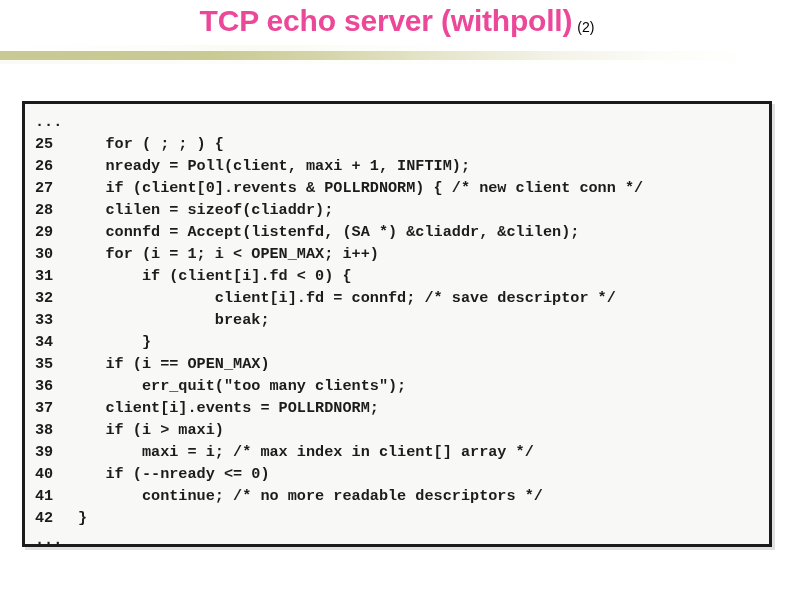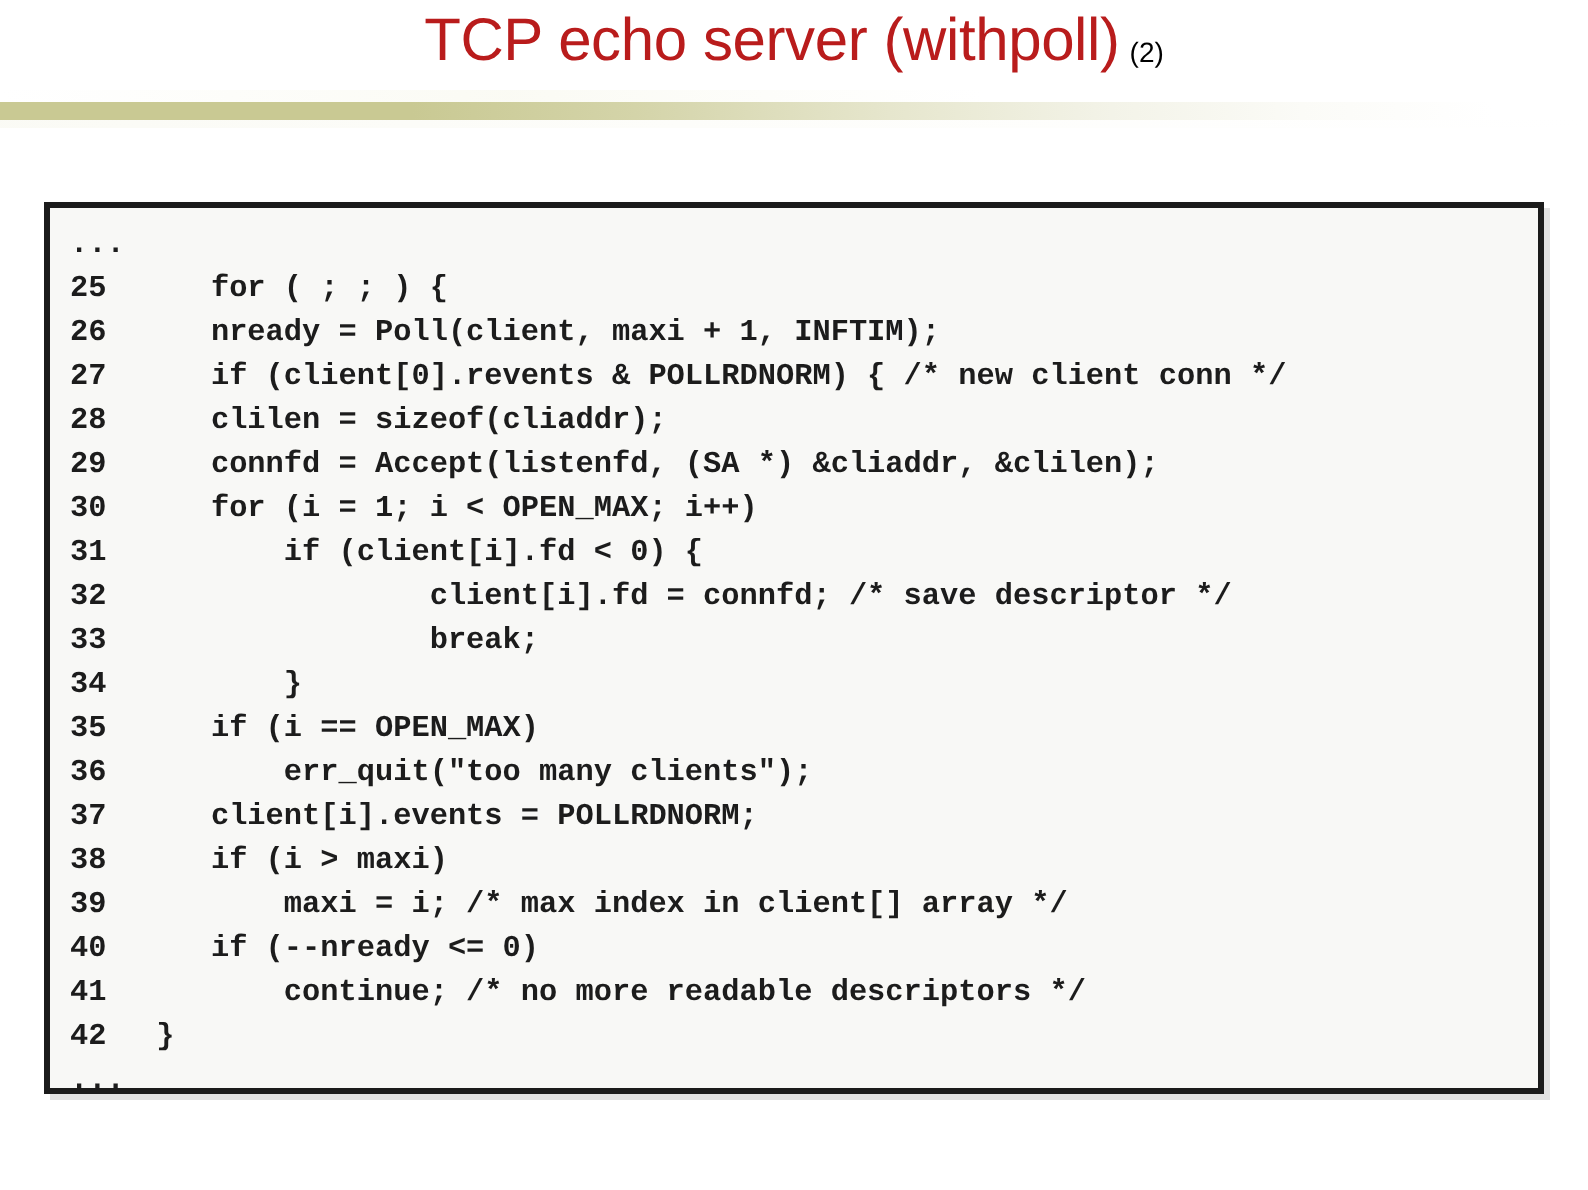--- a/index.html
+++ b/index.html
@@ -20,22 +20,22 @@
     position: absolute;
     left: 0;
     top: 4px;
     width: 794px;
     text-align: center;
     white-space: nowrap;
   }
   .slide-title .title-main {
     font-family: "Liberation Sans", sans-serif;
     font-size: 30px;
-    font-weight: 400;
-    color: #b91c1c;
+    font-weight: 700;
+    color: #ec4899;
     letter-spacing: -0.2px;
   }
   .slide-title .title-suffix {
     font-family: "Liberation Sans", sans-serif;
     font-size: 14px;
     font-weight: 400;
     color: #000000;
     padding-left: 5px;
     position: relative;
     top: 1px;

